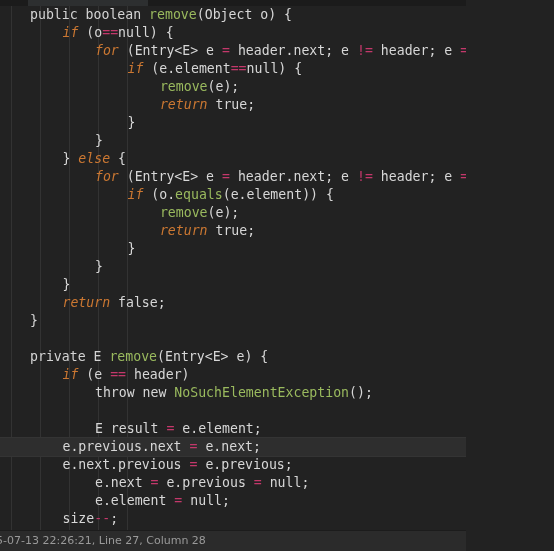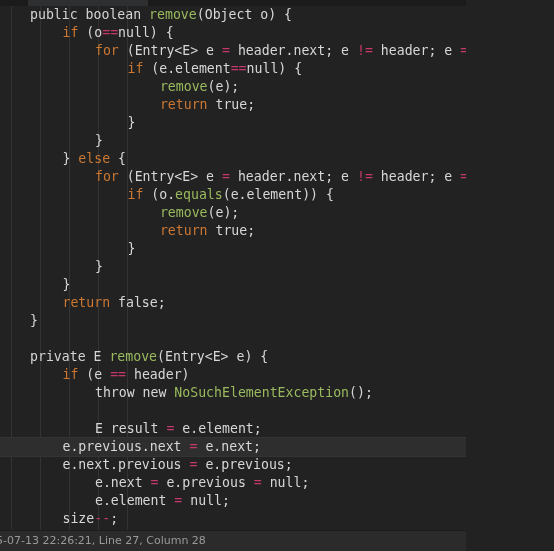--- a/index.html
+++ b/index.html
@@ -33,21 +33,21 @@
 
   .code{
     position:absolute;left:0;top:0;width:554px;
     font-size:13.2px;line-height:18px;
     color:#d7d7d7;
     white-space:pre;
   }
   .line{height:18px;white-space:pre;padding-left:0;}
 
   
-  .kw   {color:#cc7832;}
+  .kw   {color:#cc7832;font-style:italic;}
   .kw2  {color:#d4d4d4;}
   .mth  {color:#9aba5e;}
   .op   {color:#c4386b;}
   .pun  {color:#d7d7d7;}
 
   
   .statusbar{
     position:absolute;left:0;bottom:0;width:554px;height:20px;
     background:#2b2b2b;border-top:1px solid #1c1c1c;
     color:#9a9a9a;font-size:11px;line-height:20px;

